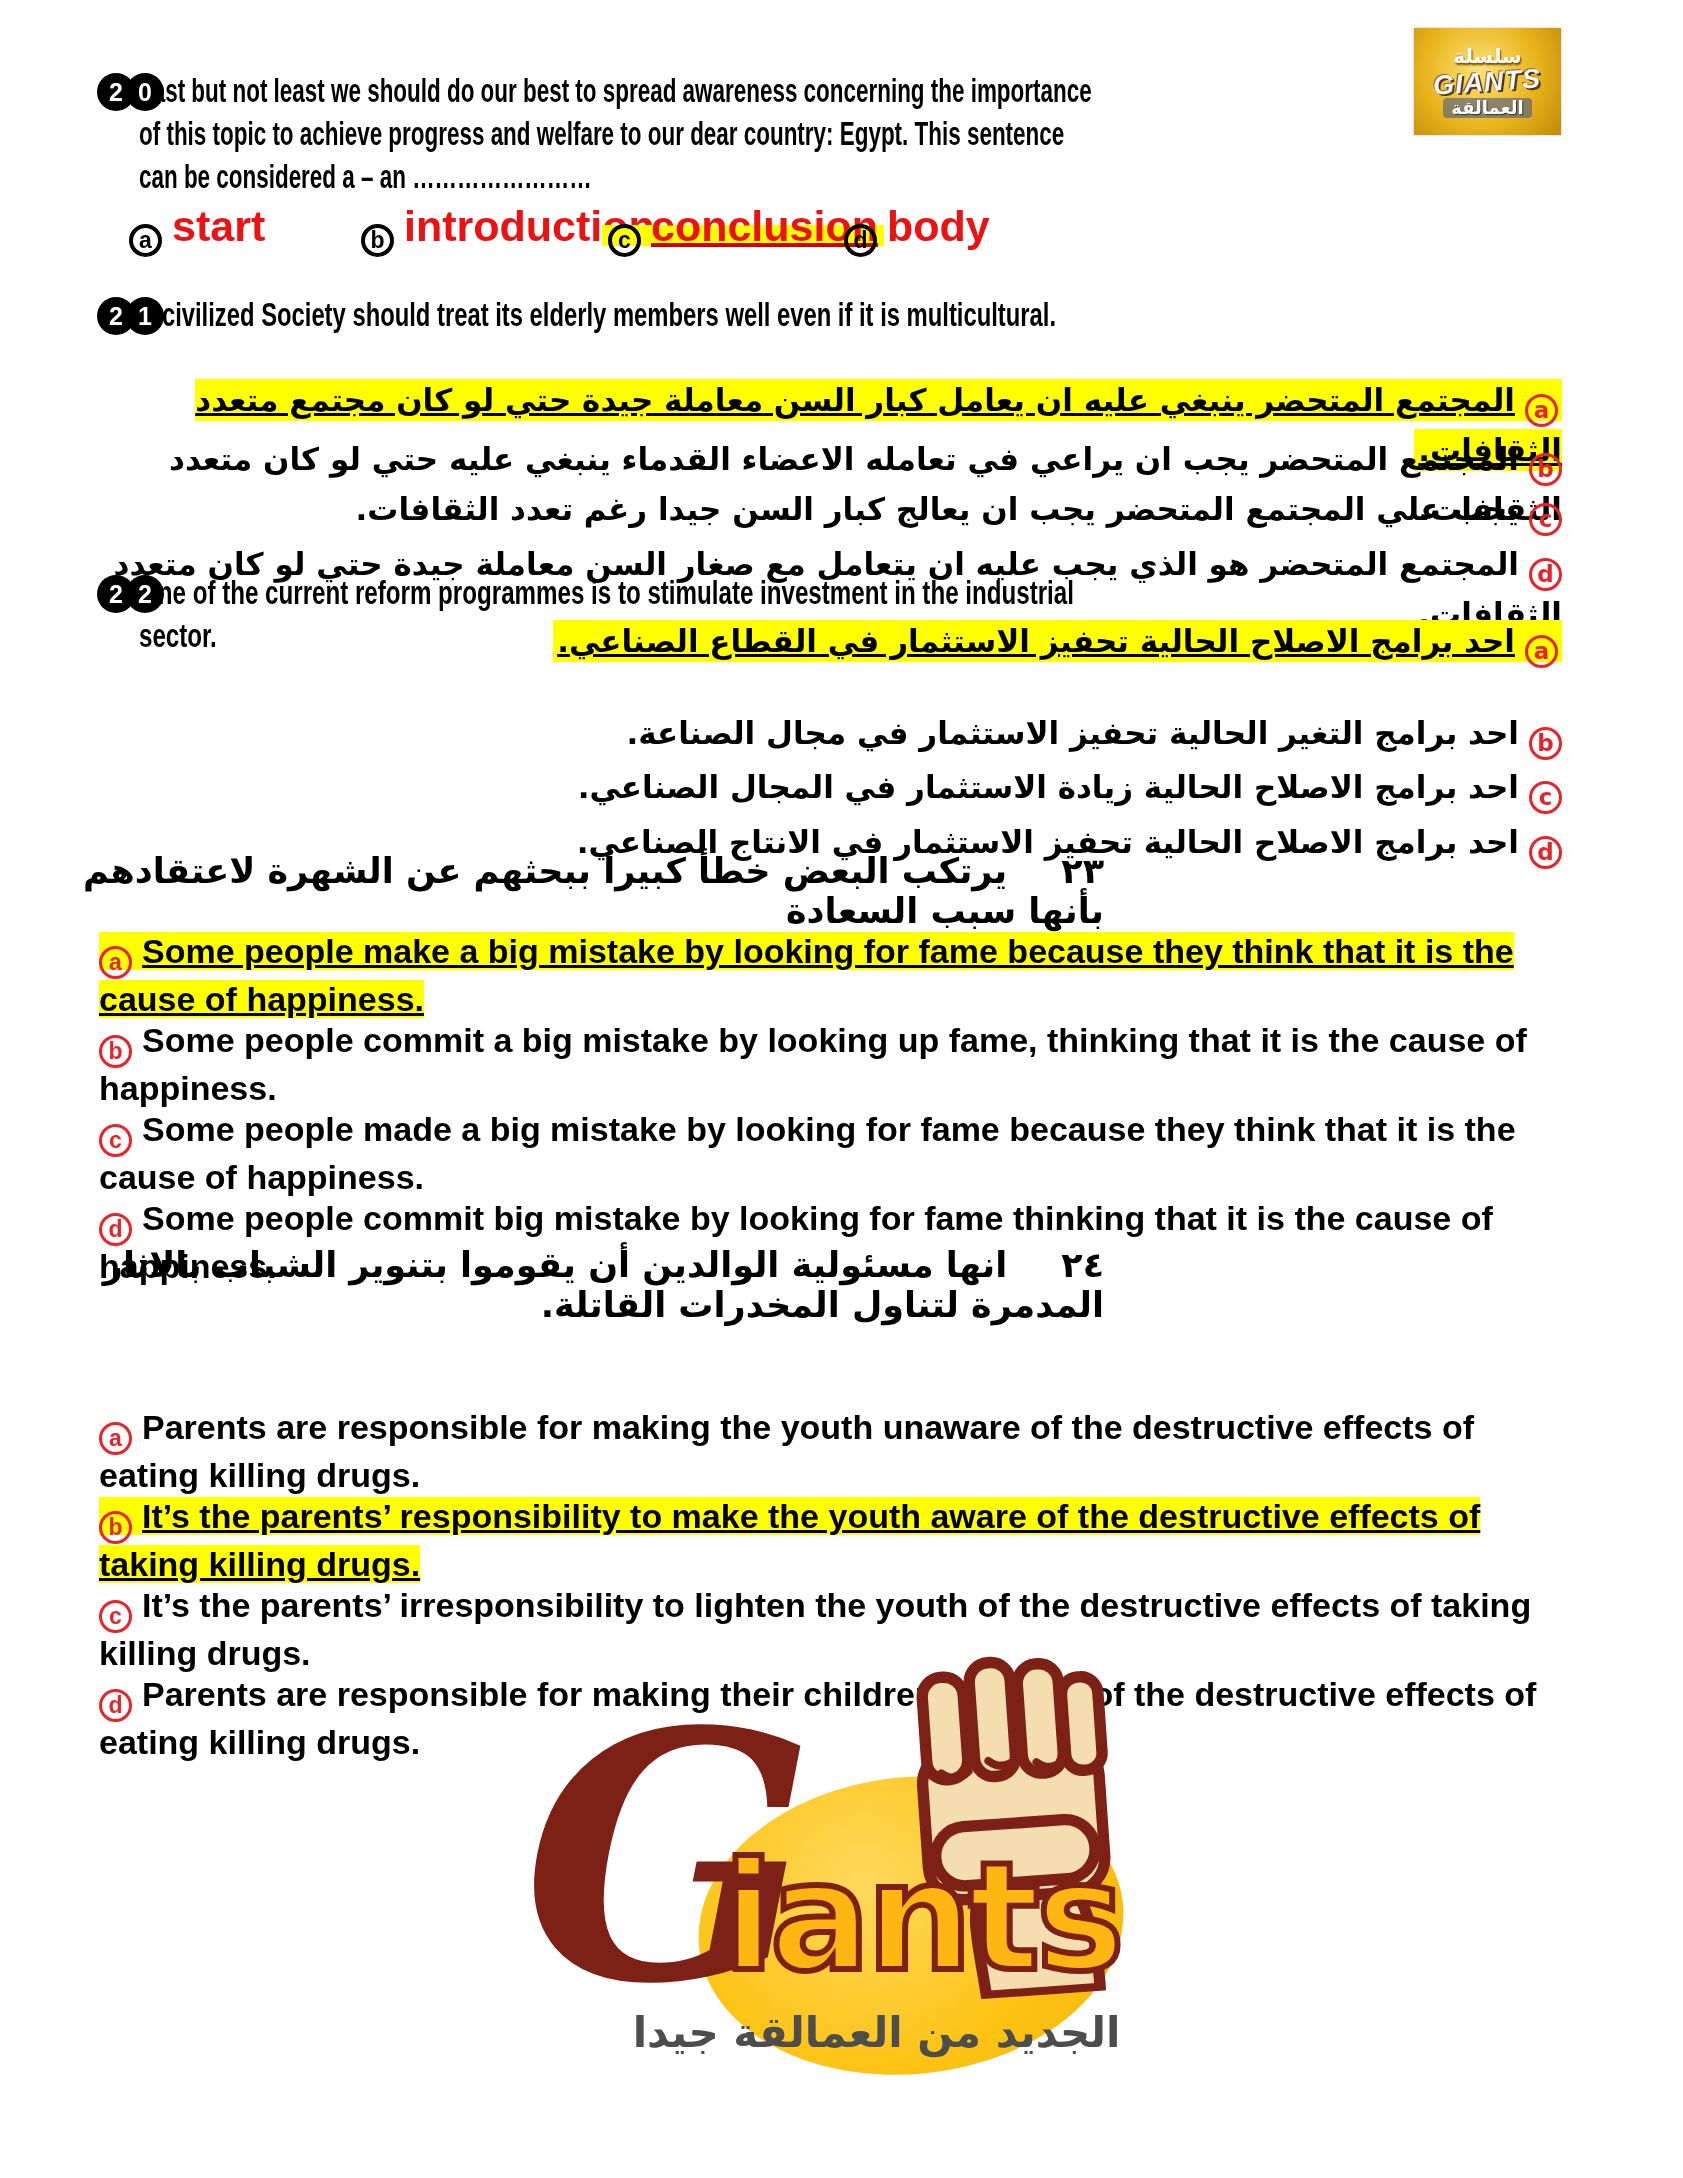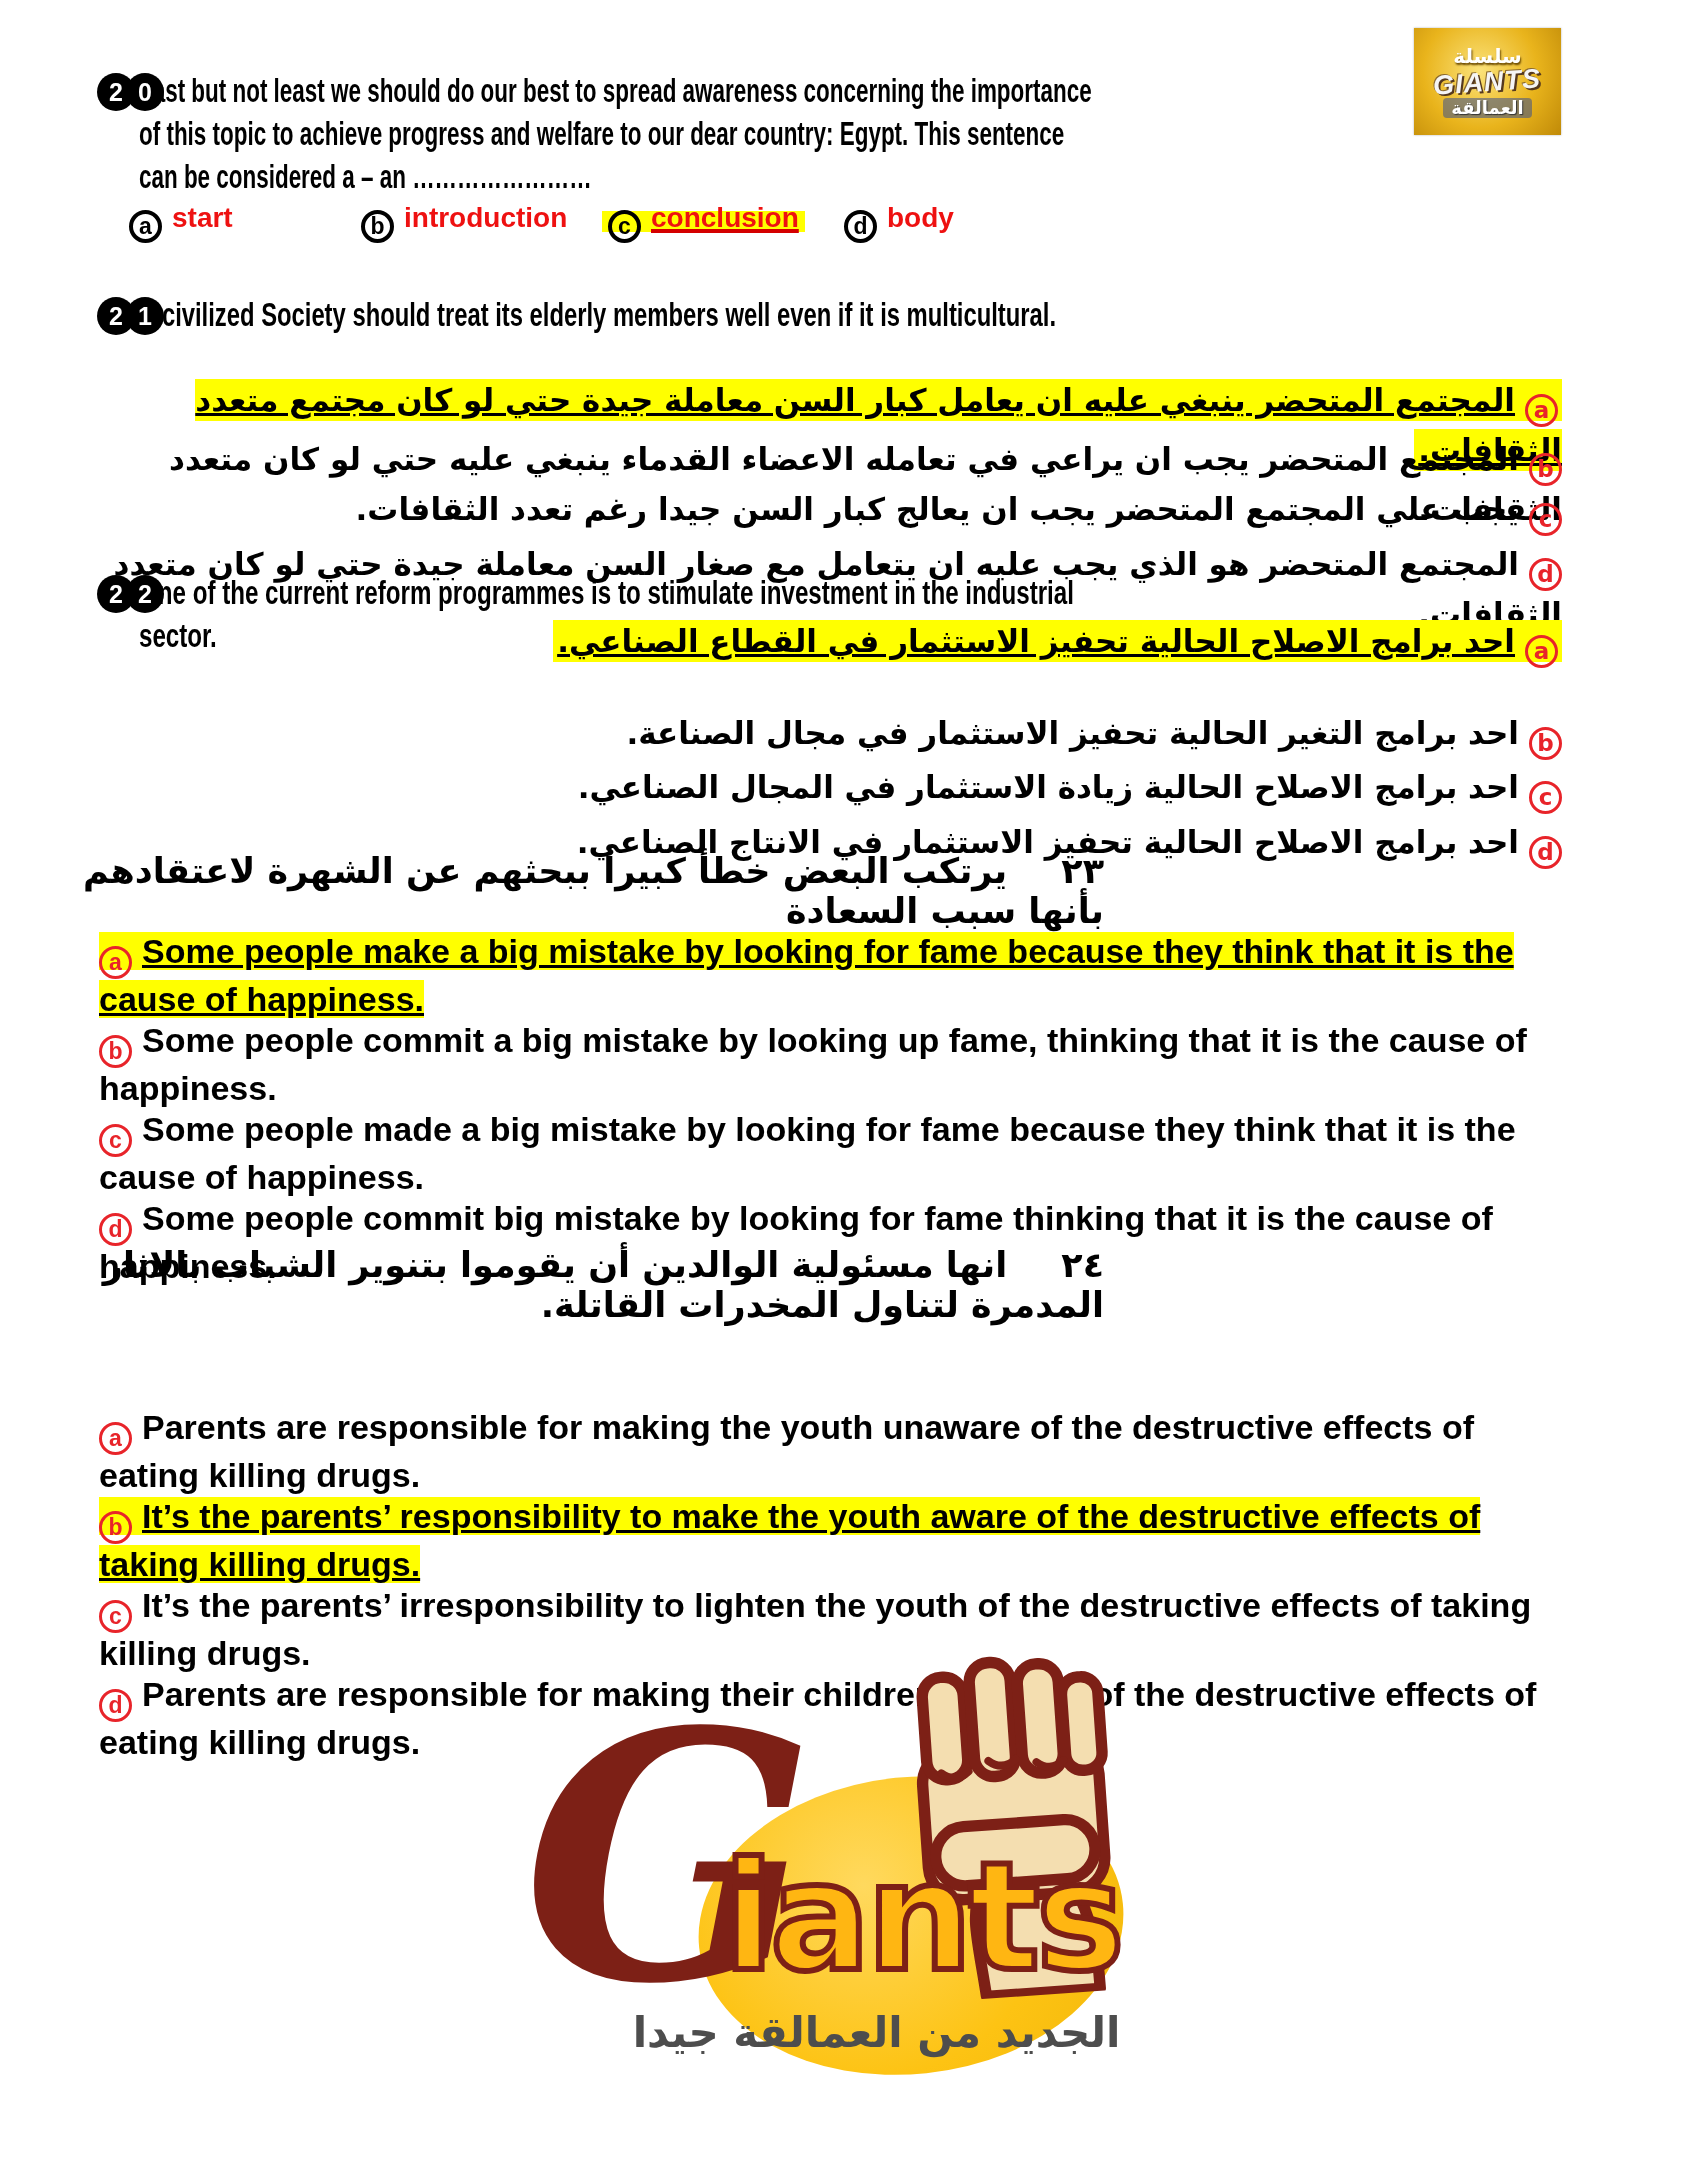--- a/index.html
+++ b/index.html
@@ -18,21 +18,21 @@
   .bcirc + .bcirc{margin-left:-9px;}
 
   
   .circ{display:inline-flex;width:33px;height:33px;border-radius:50%;border:3px solid;
         align-items:center;justify-content:center;font-weight:bold;font-size:23px;
         vertical-align:-7px;box-sizing:border-box;flex:none;}
   .circ.black{border-color:#000;color:#000;border-width:4px;}
   .circ.red{border-color:#e8242a;color:#e8242a;}
 
   
-  .redlab{color:#ee1111;font-weight:bold;font-size:28px;margin-left:10px;}
+  .redlab{color:#ee1111;font-weight:bold;font-size:43px;margin-left:10px;}
   .q20opt{position:absolute;top:202px;white-space:nowrap;z-index:2;}
 
   
   .ar{font-family:"DejaVu Sans","Liberation Sans",sans-serif;font-weight:bold;direction:rtl;}
   .ar-opt{position:absolute;left:99px;width:1463px;direction:rtl;text-align:right;
           font-size:31px;color:#000;line-height:46px;}
   .ar-opt .circ{margin-left:10px;}
   .ar-q{position:absolute;direction:rtl;text-align:right;font-size:35px;color:#000;}
   .ar-q .qnum{margin-left:54px;}
 

